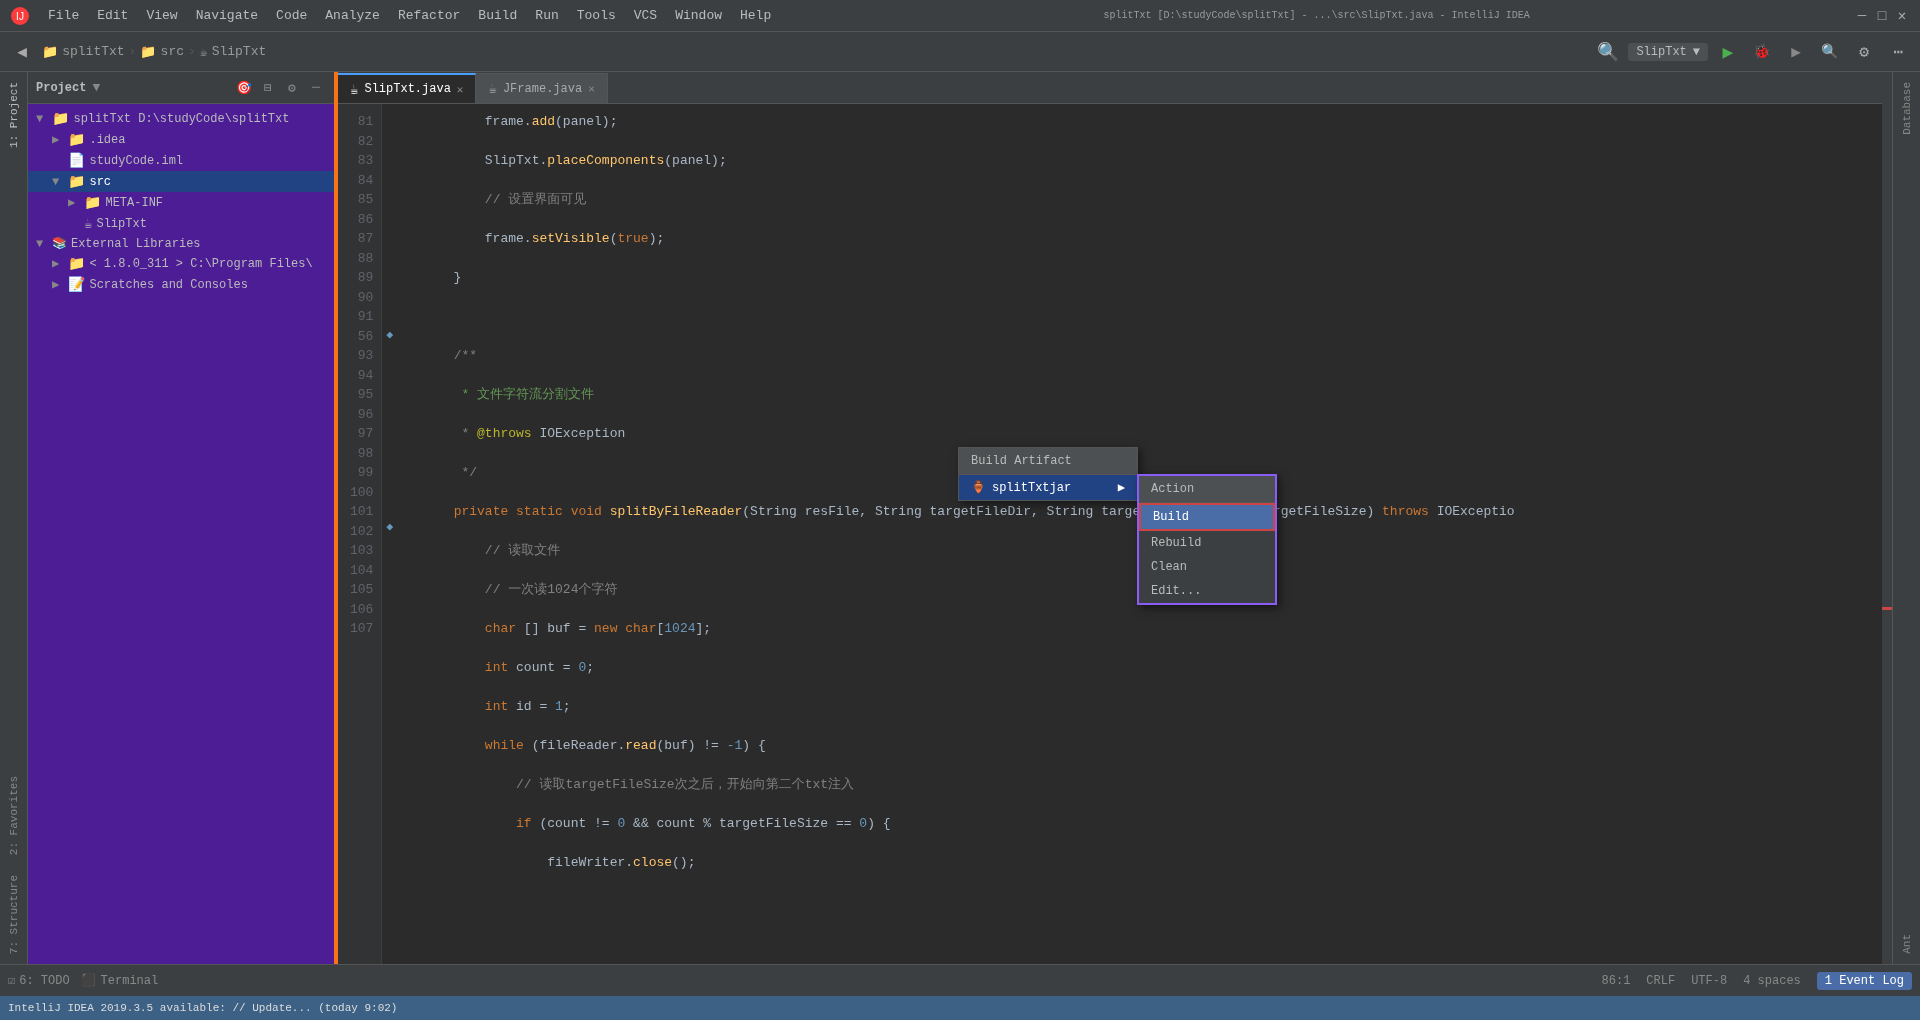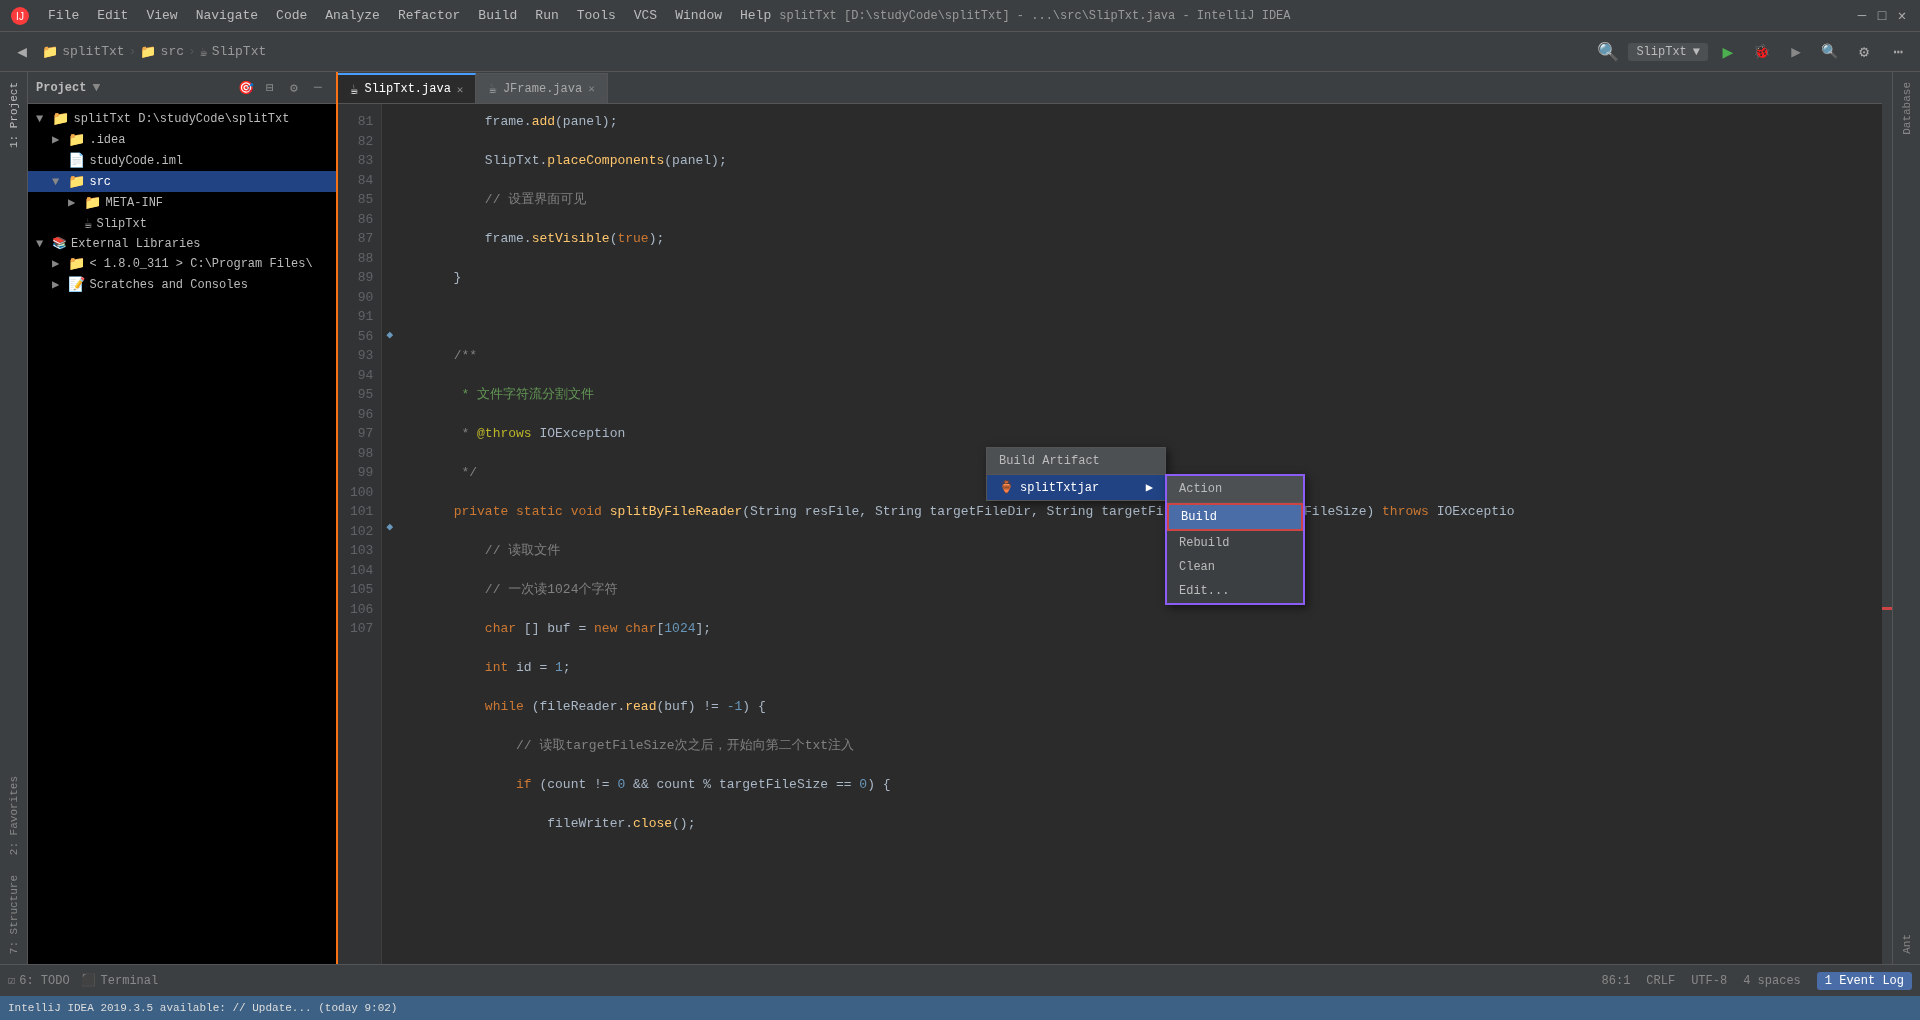--- a/index.html
+++ b/index.html
@@ -38,22 +38,23 @@
     }
     .menu-item {
       padding: 2px 8px;
       color: #bbb;
       font-size: 13px;
       cursor: pointer;
       border-radius: 3px;
     }
     .title-bar-center {
       flex: 1;
+      text-align: center;
       color: #9a9a9a;
-      font-size: 12px;
+      font-size: 10px;
     }
     .title-bar-controls {
       display: flex;
       gap: 4px;
     }
     .win-btn {
       width: 16px;
       height: 16px;
       display: flex;
       align-items: center;
@@ -131,24 +132,24 @@
       color: #888;
       font-size: 11px;
       cursor: pointer;
       white-space: nowrap;
     }
     .panel-strip-item.active { color: #bbb; }
 
     
     .project-panel {
       width: 310px;
-      background: #000000;
+      background: #4c1d95;
       display: flex;
       flex-direction: column;
-      border-right: 2px solid #f97316;
+      border-right: 4px solid #f97316;
       flex-shrink: 0;
     }
     .panel-header {
       height: 32px;
       background: #3c3f41;
       display: flex;
       align-items: center;
       padding: 0 8px;
       border-bottom: 1px solid #555;
       gap: 6px;
@@ -271,21 +272,21 @@
     .cm { color: #808080; }
     .cm-special { color: #629755; }
     .str { color: #6a8759; }
     .num { color: #6897bb; }
     .cls { color: #a9b7c6; }
     .ann { color: #bbb529; }
 
     
     .popup-container {
       position: absolute;
-      left: 648px;
+      left: 620px;
       top: 375px;
       display: flex;
       flex-direction: column;
       z-index: 100;
     }
 
     
     .build-artifact-popup {
       background: #3c3f41;
       border: 1px solid #555;
@@ -647,20 +648,21 @@
 <span class="ln"></span>
 <span class="ln"></span>
 <span class="ln">    <span class="cm">/**</span></span>
 <span class="ln">     <span class="cm-special">* 文件字符流分割文件</span></span>
 <span class="ln">     <span class="cm">* <span class="ann">@throws</span> <span class="cls">IOException</span></span></span>
 <span class="ln">     <span class="cm">*/</span></span>
 <span class="ln">    <span class="kw">private static void</span> <span class="fn">splitByFileReader</span>(<span class="cls">String</span> resFile, <span class="cls">String</span> targetFileDir, <span class="cls">String</span> targetFileName, <span class="kw">int</span> targetFileSize) <span class="kw">throws</span> IOExceptio</span>
 <span class="ln">        <span class="cm">// 读取文件</span></span>
 <span class="ln">        <span class="cm">// 一次读1024个字符</span></span>
 <span class="ln">        <span class="kw">char</span> [] buf = <span class="kw">new char</span>[<span class="num">1024</span>];</span>
+<span class="ln">        <span class="kw">int</span> <span style="color:#a9b7c6;">count</span> = <span class="num">0</span>;</span>
 <span class="ln">        <span class="kw">int</span> id = <span class="num">1</span>;</span>
 <span class="ln">        <span class="kw">while</span> (fileReader.<span class="fn">read</span>(buf) != <span class="num">-1</span>) {</span>
 <span class="ln">            <span class="cm">// 读取targetFileSize次之后，开始向第二个txt注入</span></span>
 <span class="ln">            <span class="kw">if</span> (count != <span class="num">0</span> &amp;&amp; count % targetFileSize == <span class="num">0</span>) {</span>
 <span class="ln">                fileWriter.<span class="fn">close</span>();</span>
 
 
 
 
 </div>

